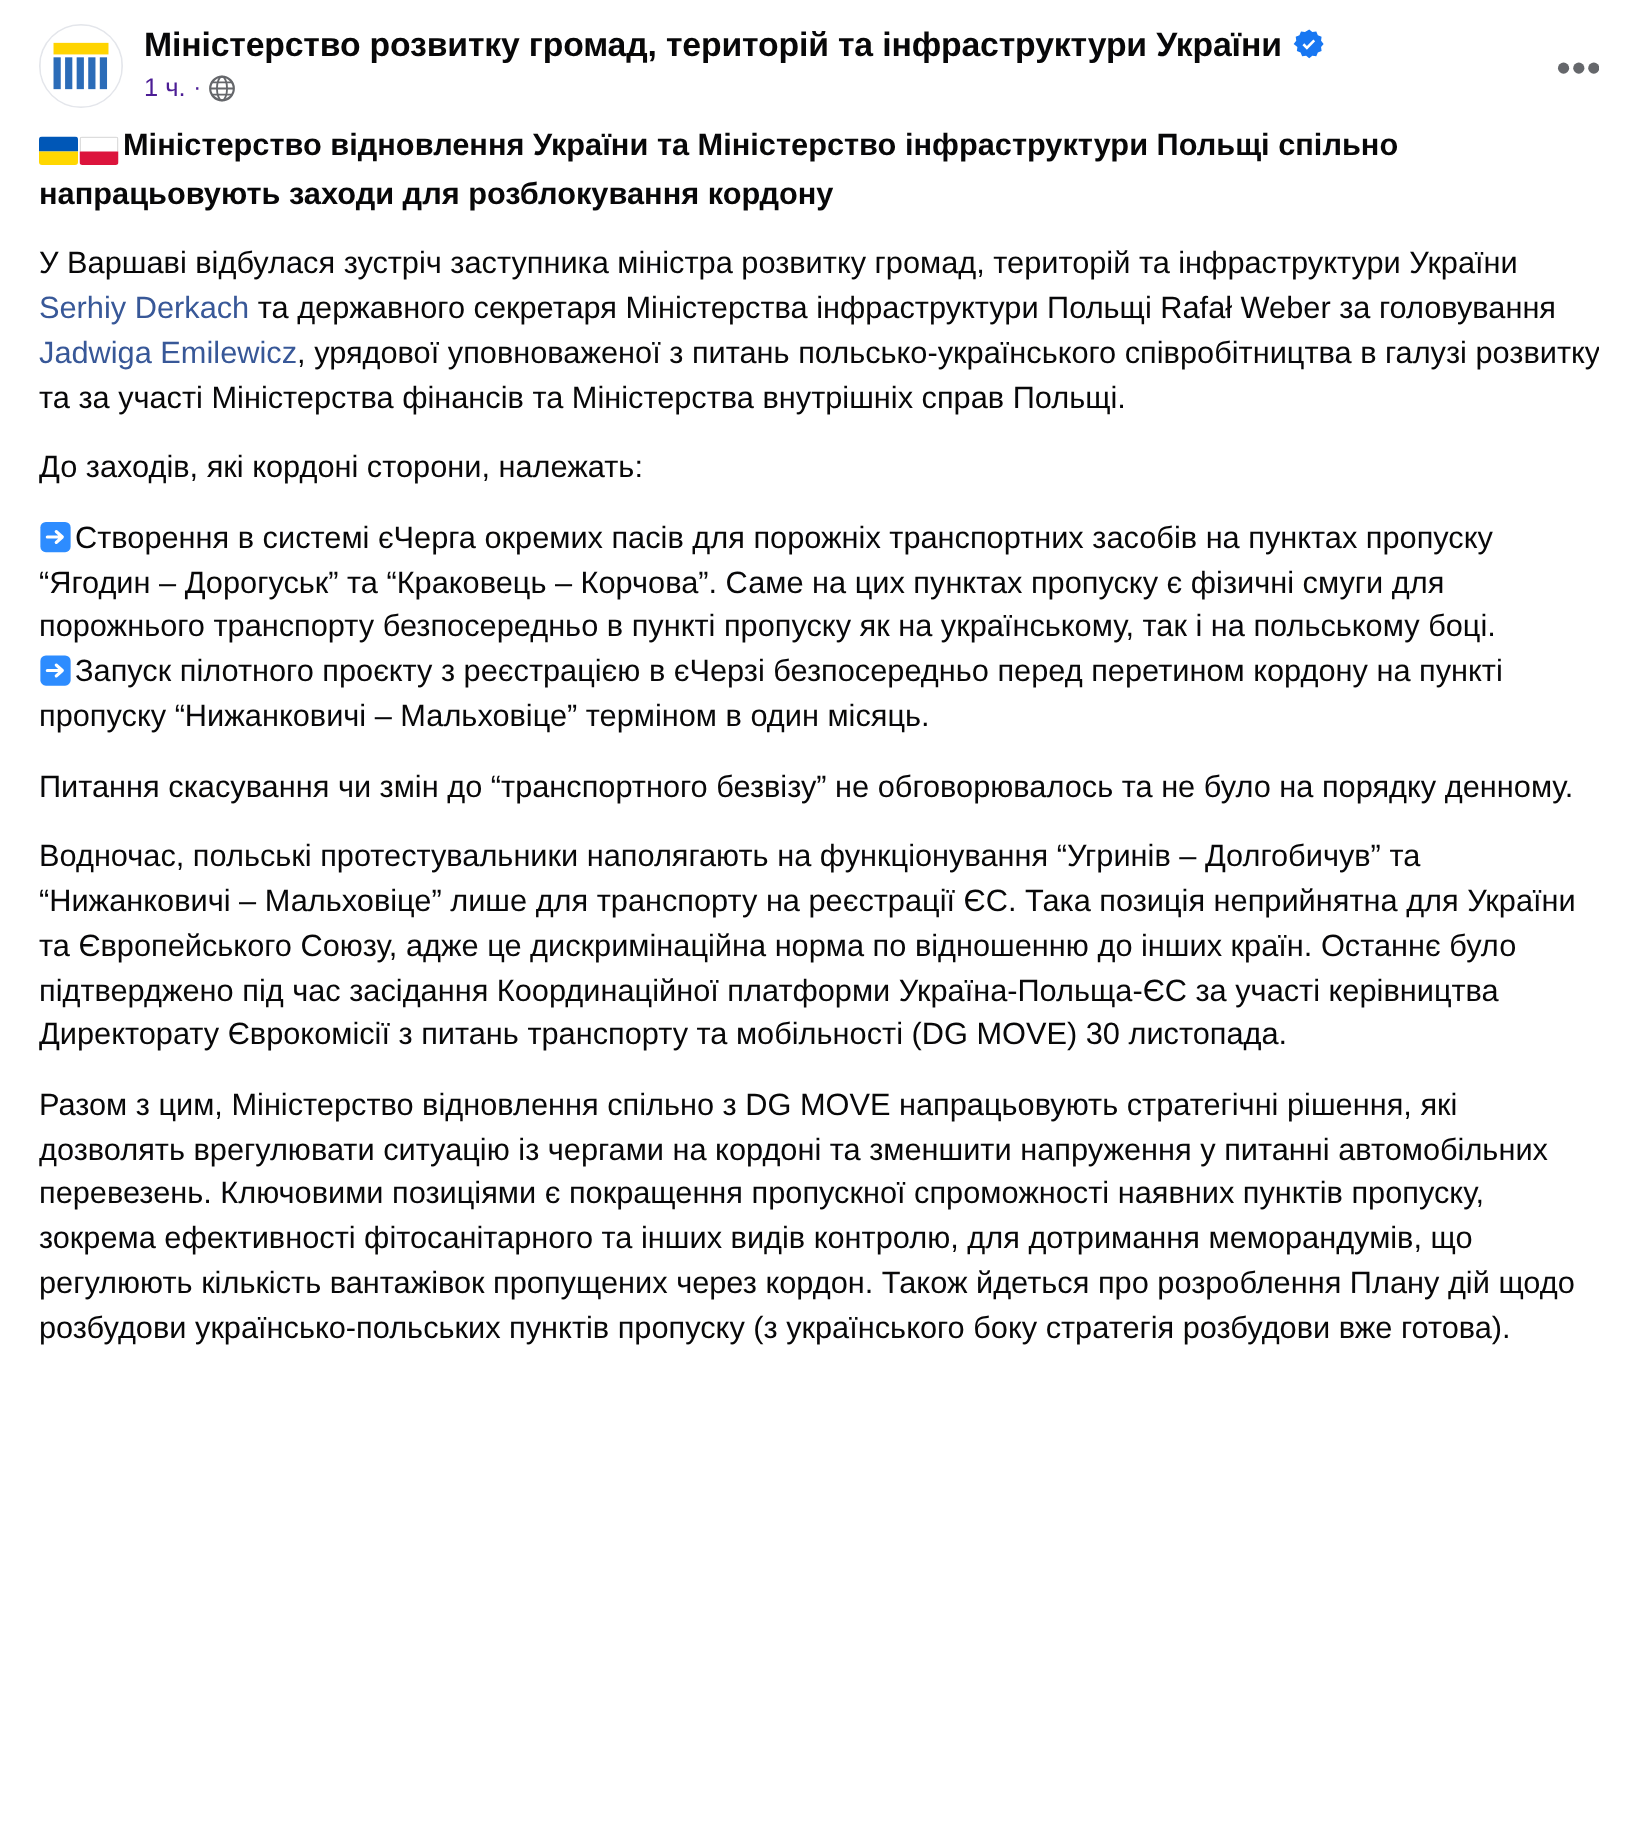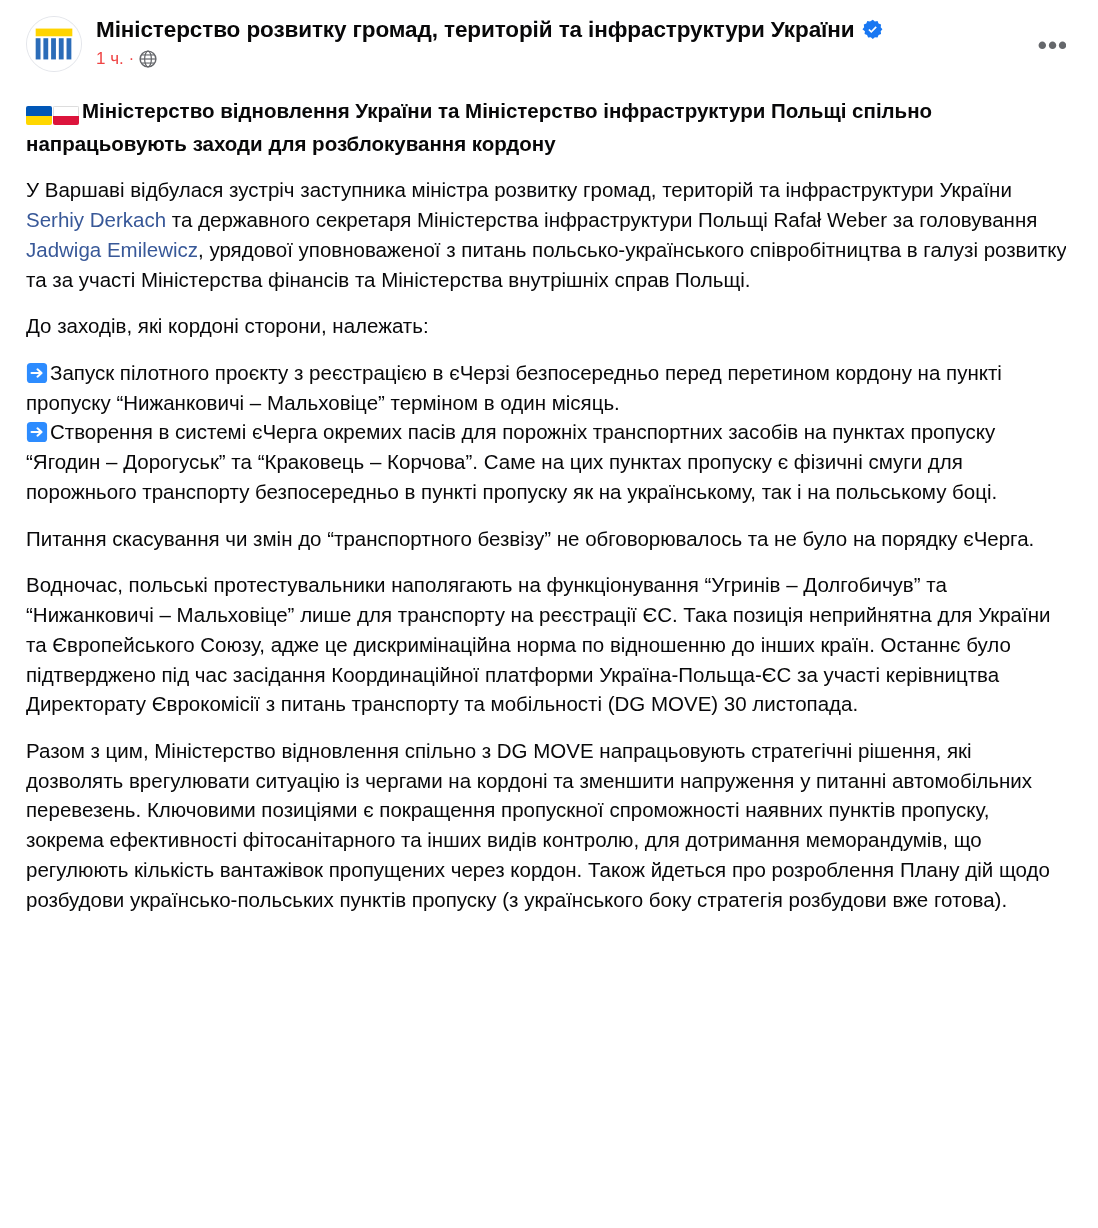--- a/index.html
+++ b/index.html
@@ -69,21 +69,21 @@
     width: 21px;
     height: 21px;
     flex: 0 0 21px;
     display: inline-block;
   }
   .meta-row {
     display: flex;
     align-items: center;
     gap: 5px;
     margin-top: 6px;
-    color: #ef4444;
+    color: #4c1d95;
     font-size: 17px;
   }
   .meta-dot { font-size: 16px; line-height: 1; }
   .globe-icon { width: 18px; height: 18px; display: inline-block; }
   .more-btn {
     position: absolute;
     right: 26px;
     top: 26px;
     width: 38px;
     height: 38px;
@@ -102,21 +102,21 @@
   
   .post-body {
     padding: 4px 26px 10px 26px;
     color: #080809;
     font-size: 20.5px;
     line-height: 1.45;
   }
   .para { margin: 0 0 17px 0; }
   .para-group { margin: 0 0 17px 0; }
   .para-group .para { margin-bottom: 0; }
-  .bold { font-weight: bold; margin-top: 14px; }
+  .bold { font-weight: bold; }
   .mention {
     color: #385898;
     font-weight: normal;
     margin-top: 16px;
   }
   .arrow-emoji {
     display: inline-block;
     width: 22px;
     height: 22px;
     vertical-align: -4px;
@@ -199,28 +199,28 @@
       </p>
 
       <p class="para"><span>У Варшаві відбулася зустріч заступника міністра розвитку громад, територій та інфраструктури України </span><span class="mention">Serhiy Derkach</span><span> та державного секретаря Міністерства інфраструктури Польщі Rafał Weber за головування </span><span class="mention">Jadwiga Emilewicz</span><span>, урядової уповноваженої з питань польсько-українського співробітництва в галузі розвитку та за участі Міністерства фінансів та Міністерства внутрішніх справ Польщі.</span></p>
 
       <p class="para">До заходів, які кордоні сторони, належать:</p>
 
       <div class="para-group">
         <p class="para"><span class="arrow-emoji"><svg width="22" height="22" viewBox="0 0 24 24" aria-hidden="true">
                 <rect x="1" y="1" width="22" height="22" rx="4" fill="#2d8cff"></rect>
                 <path d="M6 12h9M12.5 8l4.5 4-4.5 4" fill="none" stroke="#ffffff" stroke-width="2.2" stroke-linecap="round" stroke-linejoin="round"></path>
-              </svg></span><span>Запуск пілотного проєкту з реєстрацією в єЧерзі безпосередньо перед перетином кордону на пункті пропуску “Нижанковичі – Мальховіце” терміном в один місяць.</span></p>
+              </svg></span><span>Створення в системі єЧерга окремих пасів для порожніх транспортних засобів на пунктах пропуску “Ягодин – Дорогуськ” та “Краковець – Корчова”. Саме на цих пунктах пропуску є фізичні смуги для порожнього транспорту безпосередньо в пункті пропуску як на українському, так і на польському боці.</span></p>
         <p class="para"><span class="arrow-emoji"><svg width="22" height="22" viewBox="0 0 24 24" aria-hidden="true">
                 <rect x="1" y="1" width="22" height="22" rx="4" fill="#2d8cff"></rect>
                 <path d="M6 12h9M12.5 8l4.5 4-4.5 4" fill="none" stroke="#ffffff" stroke-width="2.2" stroke-linecap="round" stroke-linejoin="round"></path>
-              </svg></span><span>Створення в системі єЧерга окремих пасів для порожніх транспортних засобів на пунктах пропуску “Ягодин – Дорогуськ” та “Краковець – Корчова”. Саме на цих пунктах пропуску є фізичні смуги для порожнього транспорту безпосередньо в пункті пропуску як на українському, так і на польському боці.</span></p>
+              </svg></span><span>Запуск пілотного проєкту з реєстрацією в єЧерзі безпосередньо перед перетином кордону на пункті пропуску “Нижанковичі – Мальховіце” терміном в один місяць.</span></p>
       </div>
 
-      <p class="para">Питання скасування чи змін до “транспортного безвізу” не обговорювалось та не було на порядку єЧерга.</p>
+      <p class="para">Питання скасування чи змін до “транспортного безвізу” не обговорювалось та не було на порядку денному.</p>
 
       <p class="para">Водночас, польські протестувальники наполягають на функціонування “Угринів – Долгобичув” та “Нижанковичі – Мальховіце” лише для транспорту на реєстрації ЄС. Така позиція неприйнятна для України та Європейського Союзу, адже це дискримінаційна норма по відношенню до інших країн. Останнє було підтверджено під час засідання Координаційної платформи Україна-Польща-ЄС за участі керівництва Директорату Єврокомісії з питань транспорту та мобільності (DG MOVE) 30 листопада.</p>
 
       <p class="para">Разом з цим, Міністерство відновлення спільно з DG MOVE напрацьовують стратегічні рішення, які дозволять врегулювати ситуацію із чергами на кордоні та зменшити напруження у питанні автомобільних перевезень. Ключовими позиціями є покращення пропускної спроможності наявних пунктів пропуску, зокрема ефективності фітосанітарного та інших видів контролю, для дотримання меморандумів, що регулюють кількість вантажівок пропущених через кордон. Також йдеться про розроблення Плану дій щодо розбудови українсько-польських пунктів пропуску (з українського боку стратегія розбудови вже готова).</p>
 
     </div>
   </div>
 </div>
 
 </body></html>

